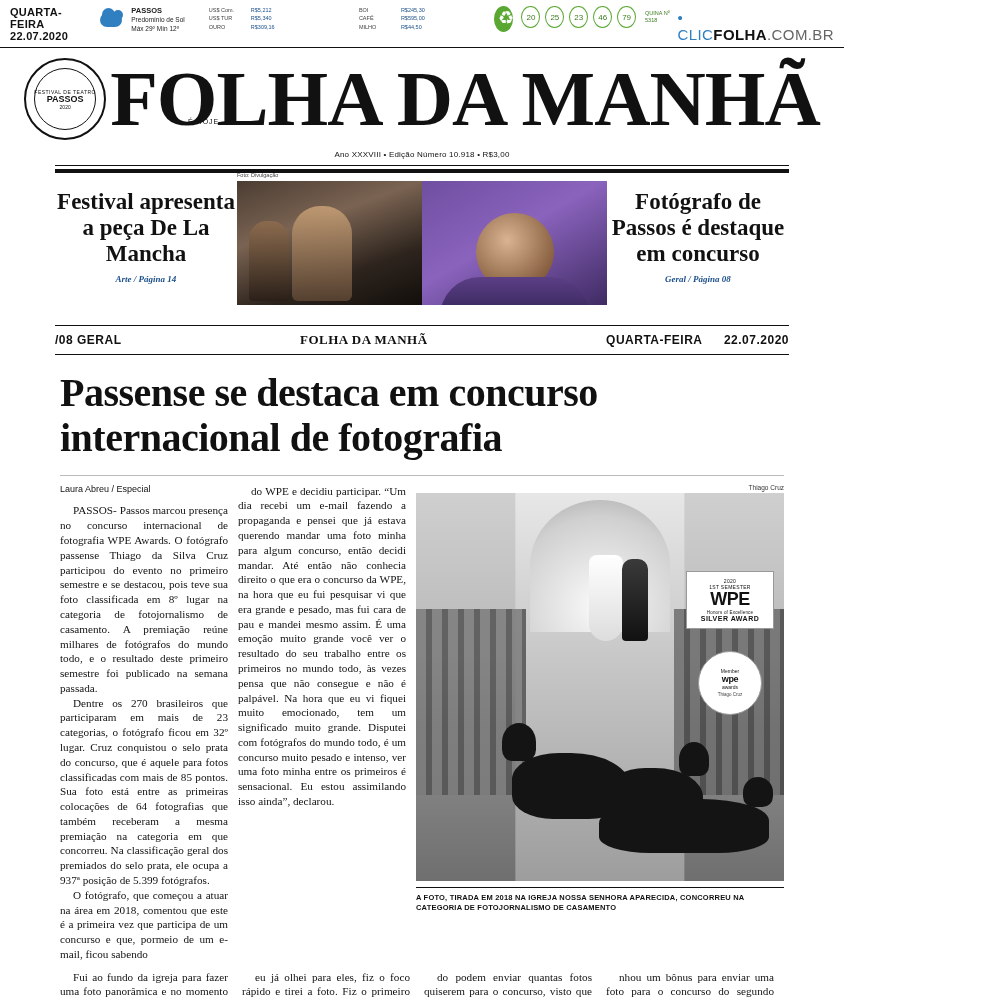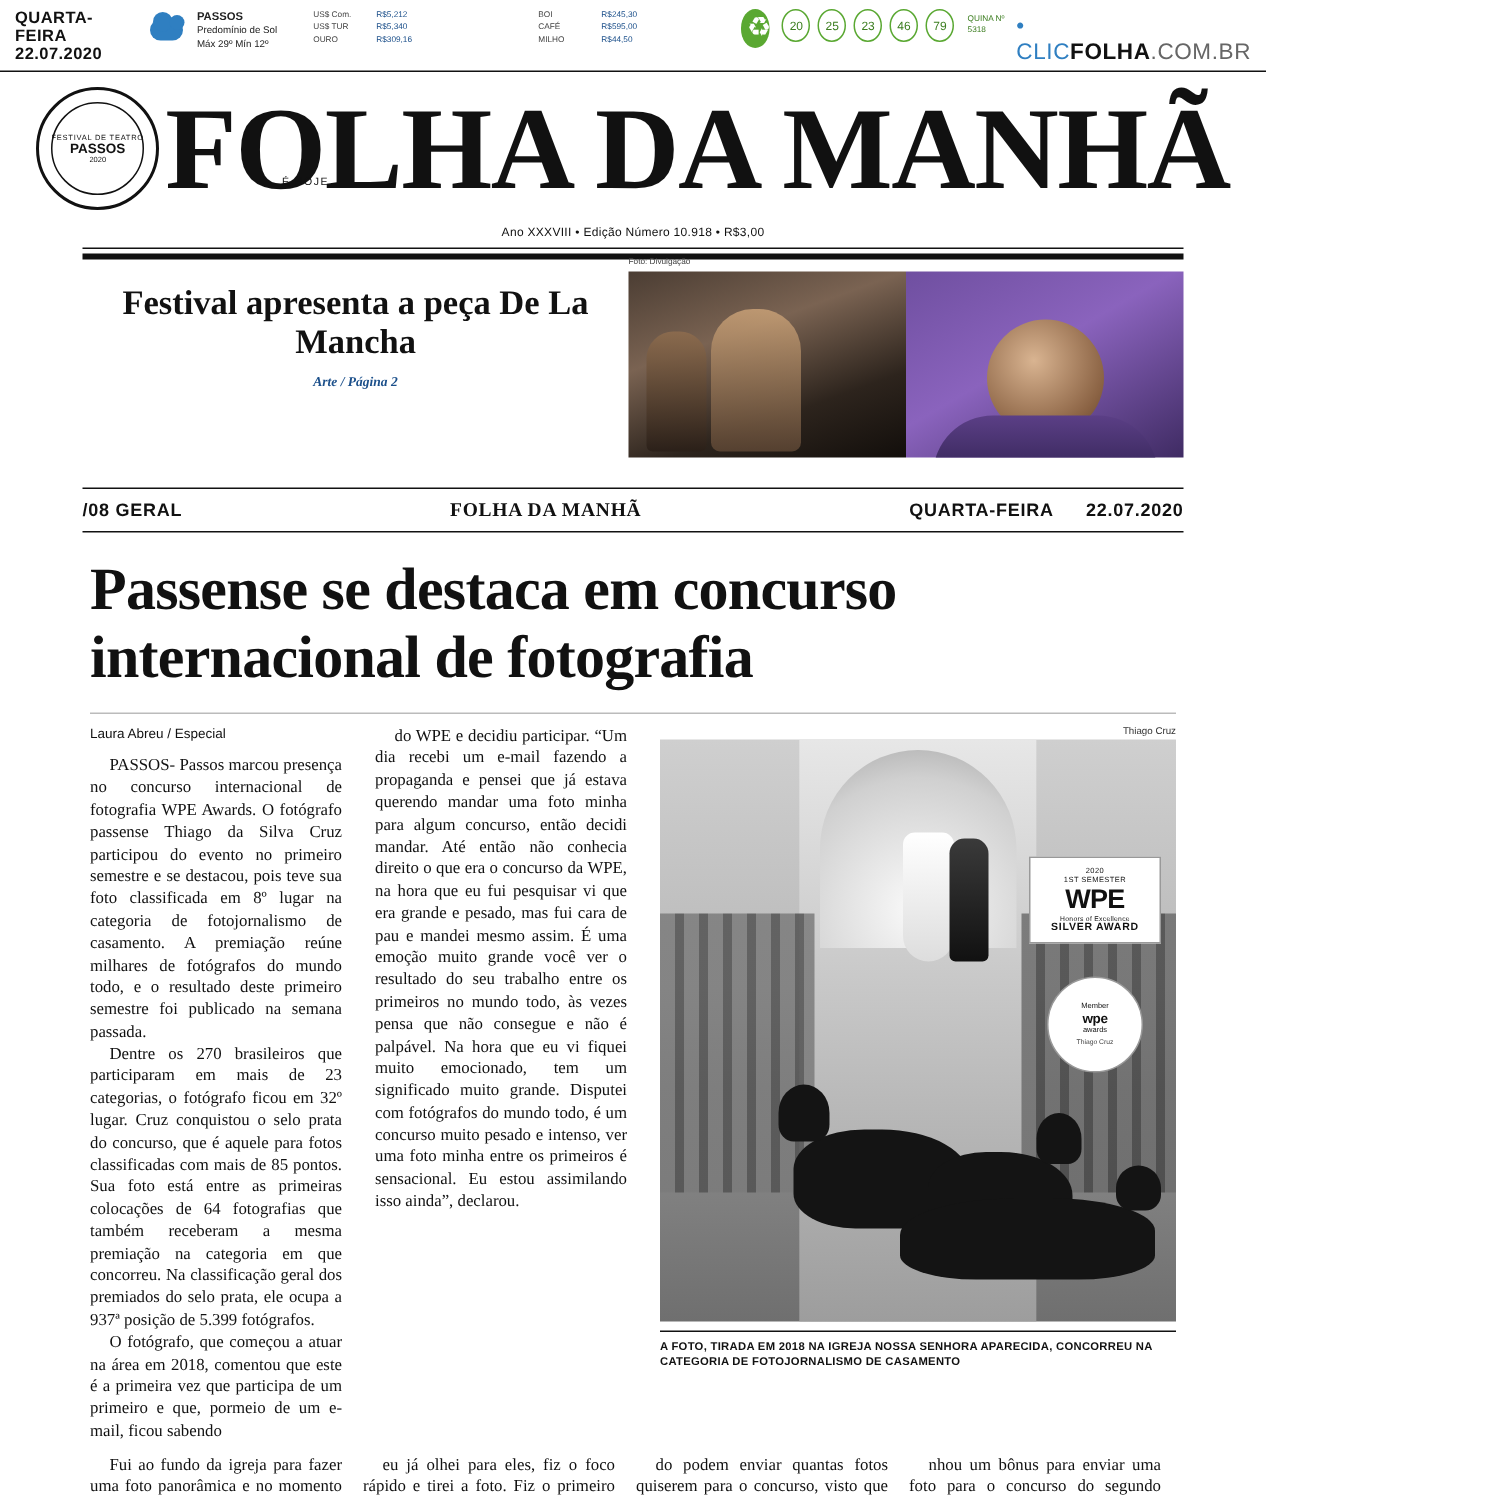--- a/index.html
+++ b/index.html
@@ -83,21 +83,21 @@
   .sechead .mid{flex:1;text-align:center;font-family:"Liberation Serif",serif;font-weight:bold;font-size:13px;letter-spacing:.5px;}
   .sechead .right{font-weight:bold;letter-spacing:.5px;}
   .sechead .right .dt{margin-left:18px;}
 
   
   .headline{margin:16px 60px 0 60px;font-family:"Liberation Serif",serif;font-weight:bold;
             font-size:40px;line-height:1.12;letter-spacing:-.5px;}
   .hr-thin{border-top:1px solid #bbb;margin:14px 60px 0 60px;}
 
   
-  .body{display:flex;margin:8px 60px 0 60px;gap:22px;}
+  .body{display:flex;margin:8px 60px 0 60px;gap:10px;}
   .col{width:168px;font-family:"Liberation Serif",serif;font-size:11.2px;line-height:1.32;text-align:justify;}
   .byline{font-family:"Liberation Sans",sans-serif;font-size:9px;margin-bottom:8px;}
   .col p{margin:0;text-indent:13px;}
   .col p.first{text-indent:13px;}
   .photo-col{flex:1;position:relative;}
   .pc-credit{text-align:right;font-family:"Liberation Sans",sans-serif;font-size:6.5px;color:#333;margin-bottom:2px;}
   .bigphoto{width:100%;height:388px;position:relative;overflow:hidden;
             background:linear-gradient(180deg,#cfcfcf 0%,#b9b9b9 42%,#8e8e8e 60%,#6f6f6f 100%);}
   .aisle{position:absolute;left:50%;top:0;width:46%;height:100%;transform:translateX(-50%);
          background:linear-gradient(180deg,#e7e7e7,#9d9d9d);}
@@ -213,49 +213,53 @@
     <div class="masthead-title">FOLHA DA MANHÃ</div>
   </div>
   <div class="hoje">É HOJE</div>
   <div class="edline">Ano XXXVIII • Edição Número 10.918 • R$3,00</div>
   <div class="rule-d"></div>
   <div class="rule-s"></div>
 
   <div class="calls">
     <div class="call-txt">
       <div>Festival apresenta a peça De La Mancha</div>
-      <div class="sub">Arte / Página 2</div>
+      <div class="sub">Arte / Página 14</div>
     </div>
     <div class="photo">
       <div class="credit">Foto: Divulgação</div>
       <div class="ph-a"></div>
     </div>
     <div class="photo">
       <div class="ph-b"></div>
+    </div>
+    <div class="call-txt">
+      <div>Fotógrafo de Passos é destaque em concurso</div>
+      <div class="sub">Geral / Página 08</div>
     </div>
   </div>
 
   <div class="sechead">
     <div class="left">/08 GERAL</div>
     <div class="mid">FOLHA DA MANHÃ</div>
     <div class="right">
       <span>QUARTA-FEIRA</span>
       <span class="dt">22.07.2020</span>
     </div>
   </div>
 
   <div class="headline">Passense se destaca em concurso internacional de fotografia</div>
   <div class="hr-thin"></div>
 
   <div class="body">
     <div class="col">
       <div class="byline">Laura Abreu / Especial</div>
       <p class="first">PASSOS- Passos marcou presença no concurso internacional de fotografia WPE Awards. O fotógrafo passense Thiago da Silva Cruz participou do evento no primeiro semestre e se destacou, pois teve sua foto classificada em 8º lugar na categoria de fotojornalismo de casamento. A premiação reúne milhares de fotógrafos do mundo todo, e o resultado deste primeiro semestre foi publicado na semana passada.</p>
       <p>Dentre os 270 brasileiros que participaram em mais de 23 categorias, o fotógrafo ficou em 32º lugar. Cruz conquistou o selo prata do concurso, que é aquele para fotos classificadas com mais de 85 pontos. Sua foto está entre as primeiras colocações de 64 fotografias que também receberam a mesma premiação na categoria em que concorreu. Na classificação geral dos premiados do selo prata, ele ocupa a 937ª posição de 5.399 fotógrafos.</p>
-      <p>O fotógrafo, que começou a atuar na área em 2018, comentou que este é a primeira vez que participa de um primeiro e que, pormeio de um e-mail, ficou sabendo</p>
+      <p>O fotógrafo, que começou a atuar na área em 2018, comentou que este é a primeira vez que participa de um concurso e que, pormeio de um e-mail, ficou sabendo</p>
     </div>
     <div class="col">
       <p>do WPE e decidiu participar. “Um dia recebi um e-mail fazendo a propaganda e pensei que já estava querendo mandar uma foto minha para algum concurso, então decidi mandar. Até então não conhecia direito o que era o concurso da WPE, na hora que eu fui pesquisar vi que era grande e pesado, mas fui cara de pau e mandei mesmo assim. É uma emoção muito grande você ver o resultado do seu trabalho entre os primeiros no mundo todo, às vezes pensa que não consegue e não é palpável. Na hora que eu vi fiquei muito emocionado, tem um significado muito grande. Disputei com fotógrafos do mundo todo, é um concurso muito pesado e intenso, ver uma foto minha entre os primeiros é sensacional. Eu estou assimilando isso ainda”, declarou.</p>
     </div>
     <div class="photo-col">
       <div class="pc-credit">Thiago Cruz</div>
       <div class="bigphoto">
         <div class="aisle"></div>
         <div class="arch"></div>
         <div class="pew-l"></div>

